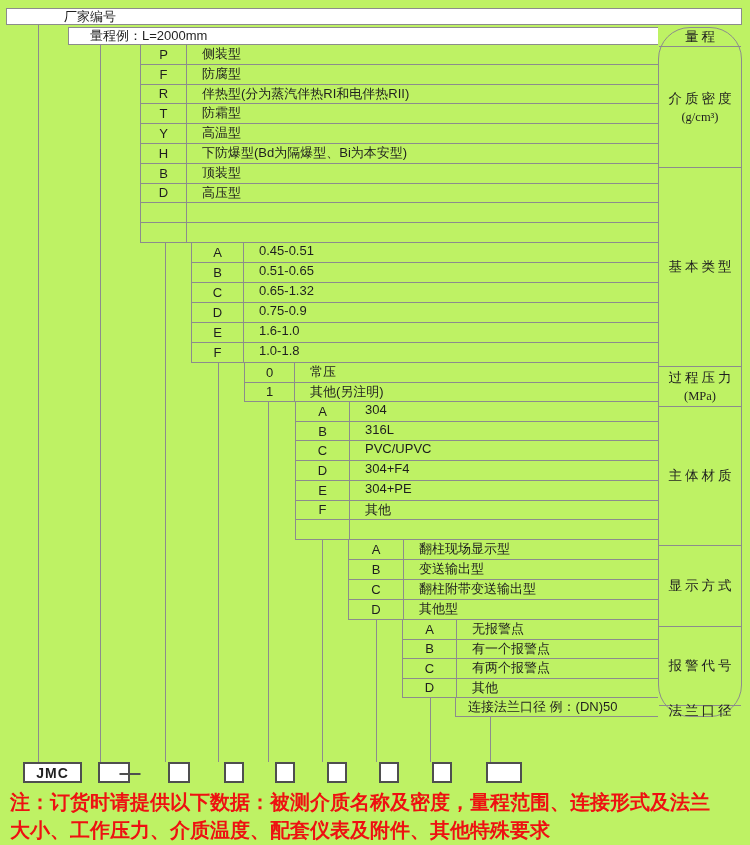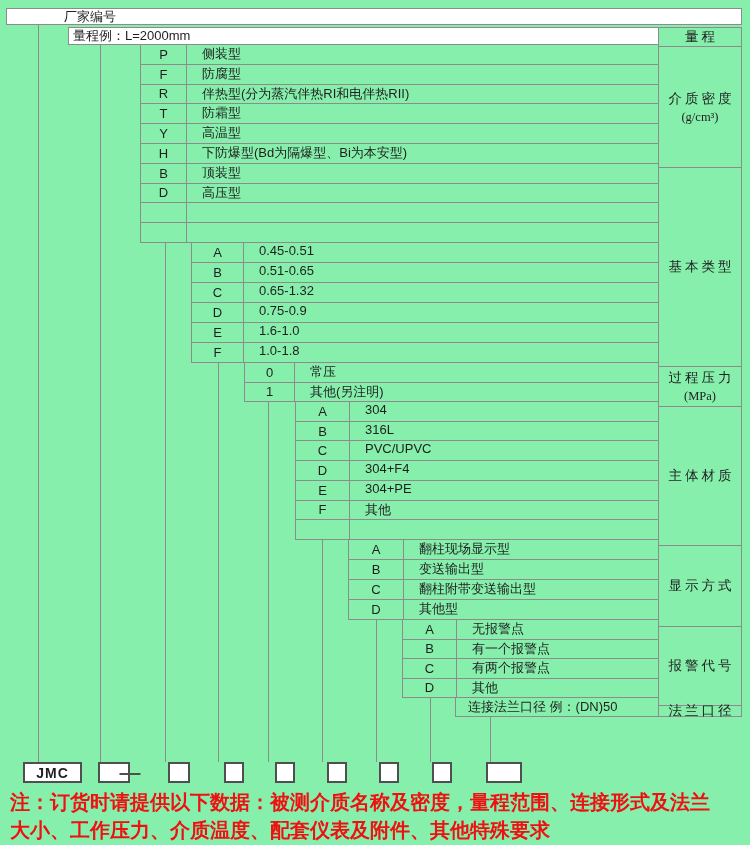--- a/index.html
+++ b/index.html
@@ -1,20 +1,20 @@
 <!DOCTYPE html>
 <html style="--grid: #8c8c8c; --boxb: #4f4f4f; --text: #1f1f1f; --note: #ee1111;"><head>
 <meta charset="utf-8">
 <style>
   :root{
     --grid:#8c8c8c; --boxb:#4f4f4f; --text:#1f1f1f; --note:#ee1111;
   }
   html,body{margin:0;padding:0;background:#ffffff;}
   #page{
-    position:relative;width:750px;height:845px;background:#86efac;
+    position:relative;width:750px;height:845px;background:#bef264;
     font-family:"Liberation Sans","DejaVu Sans",sans-serif;color:var(--text);
     overflow:hidden;
   }
   .abs{position:absolute;box-sizing:border-box;}
   .topbox{
     border:1px solid var(--grid);display:flex;align-items:center;
     font-size:13px;background:#fff;
   }
   .sec{
     border-left:1px solid var(--grid);border-bottom:1px solid var(--grid);
@@ -54,25 +54,25 @@
 </style>
 </head>
 <body>
 
 <div id="page">
 
   <div class="abs topbox" style="left:6px;top:8px;width:736px;height:17px;padding-left:57px;">
     <span>厂家编号</span>
   </div>
 
-  <div class="abs topbox" style="left:68px;top:27px;width:590px;height:18px;padding-left:4px;border-right:none;">
+  <div class="abs topbox" style="left:68px;top:27px;width:590px;height:18px;padding-left:21px;border-right:none;">
     <span>量程例：L=2000mm</span>
   </div>
 
-  <div class="abs" id="labelcol" style="left:658px;top:27px;width:84px;height:690px;">
+  <div class="abs" id="labelcol" style="left:658px;top:27px;width:84px;height:690px;border-radius:32px;">
       <div class="labelcell" style="height: 18px;">
         <span>量程</span>
       </div>
       <div class="labelcell" style="height: 120px;">
         <span>介质密度</span>
         <span class="unit">(g/cm³)</span>
       </div>
       <div class="labelcell" style="height: 198px;">
         <span>基本类型</span>
       </div>

